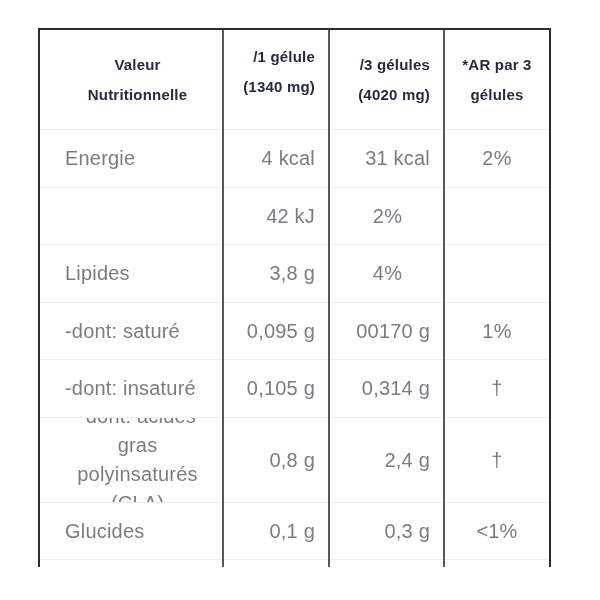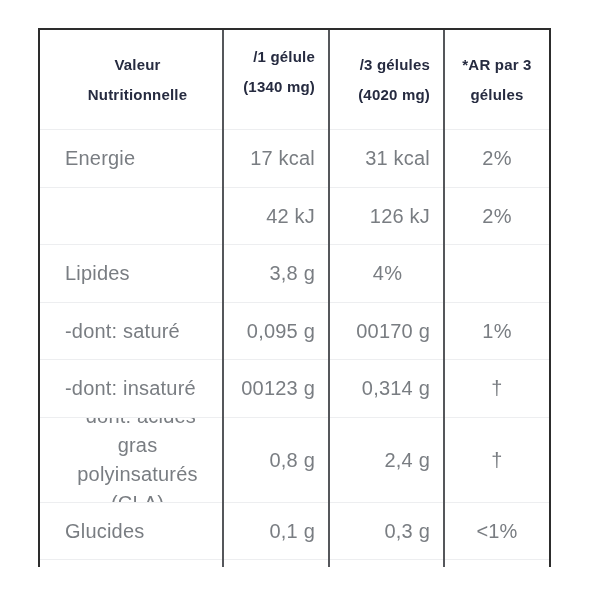--- a/index.html
+++ b/index.html
@@ -85,48 +85,47 @@
       <div class="cell cell-ar">
         <span class="hdr-lines" style="text-align:center;">
           <div>*AR par 3</div>
           <div>gélules</div>
         </span>
       </div>
     </div>
 
     <div class="row h58">
       <div class="cell cell-label">Energie</div>
-      <div class="cell cell-v">17 kcal</div>
+      <div class="cell cell-v">4 kcal</div>
       <div class="cell cell-v">31 kcal</div>
       <div class="cell cell-ar">2%</div>
     </div>
 
     <div class="row h57">
       <div class="cell cell-label"></div>
       <div class="cell cell-v">42 kJ</div>
-      <div class="cell cell-v">126 kJ</div>
       <div class="cell cell-ar">2%</div>
     </div>
 
     <div class="row h58">
       <div class="cell cell-label">Lipides</div>
       <div class="cell cell-v">3,8 g</div>
       <div class="cell cell-ar">4%</div>
     </div>
 
     <div class="row h57">
       <div class="cell cell-label">-dont: saturé</div>
       <div class="cell cell-v">0,095 g</div>
       <div class="cell cell-v">00170 g</div>
       <div class="cell cell-ar">1%</div>
     </div>
 
     <div class="row h58">
       <div class="cell cell-label">-dont: insaturé</div>
-      <div class="cell cell-v">00123 g</div>
+      <div class="cell cell-v">0,105 g</div>
       <div class="cell cell-v">0,314 g</div>
       <div class="cell cell-ar">†</div>
     </div>
 
     <div class="row h85">
       <div class="cell cell-label">-dont: acides gras polyinsaturés (CLA)</div>
       <div class="cell cell-v">0,8 g</div>
       <div class="cell cell-v">2,4 g</div>
       <div class="cell cell-ar">†</div>
     </div>

